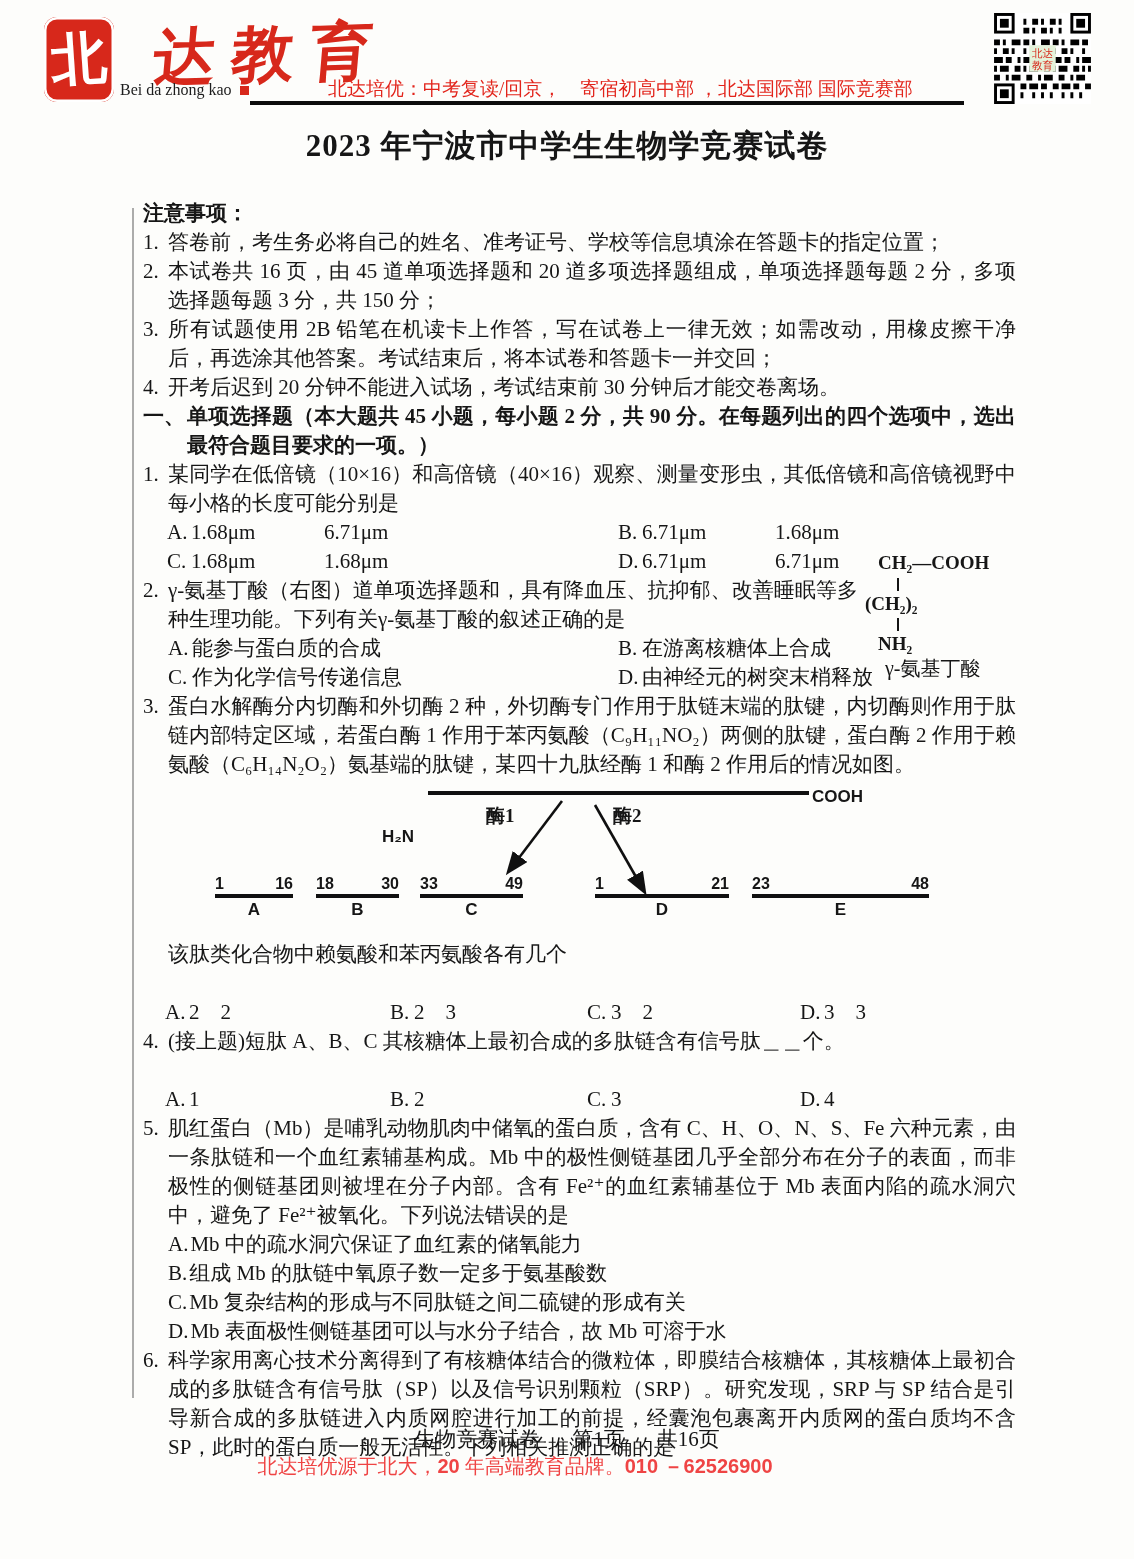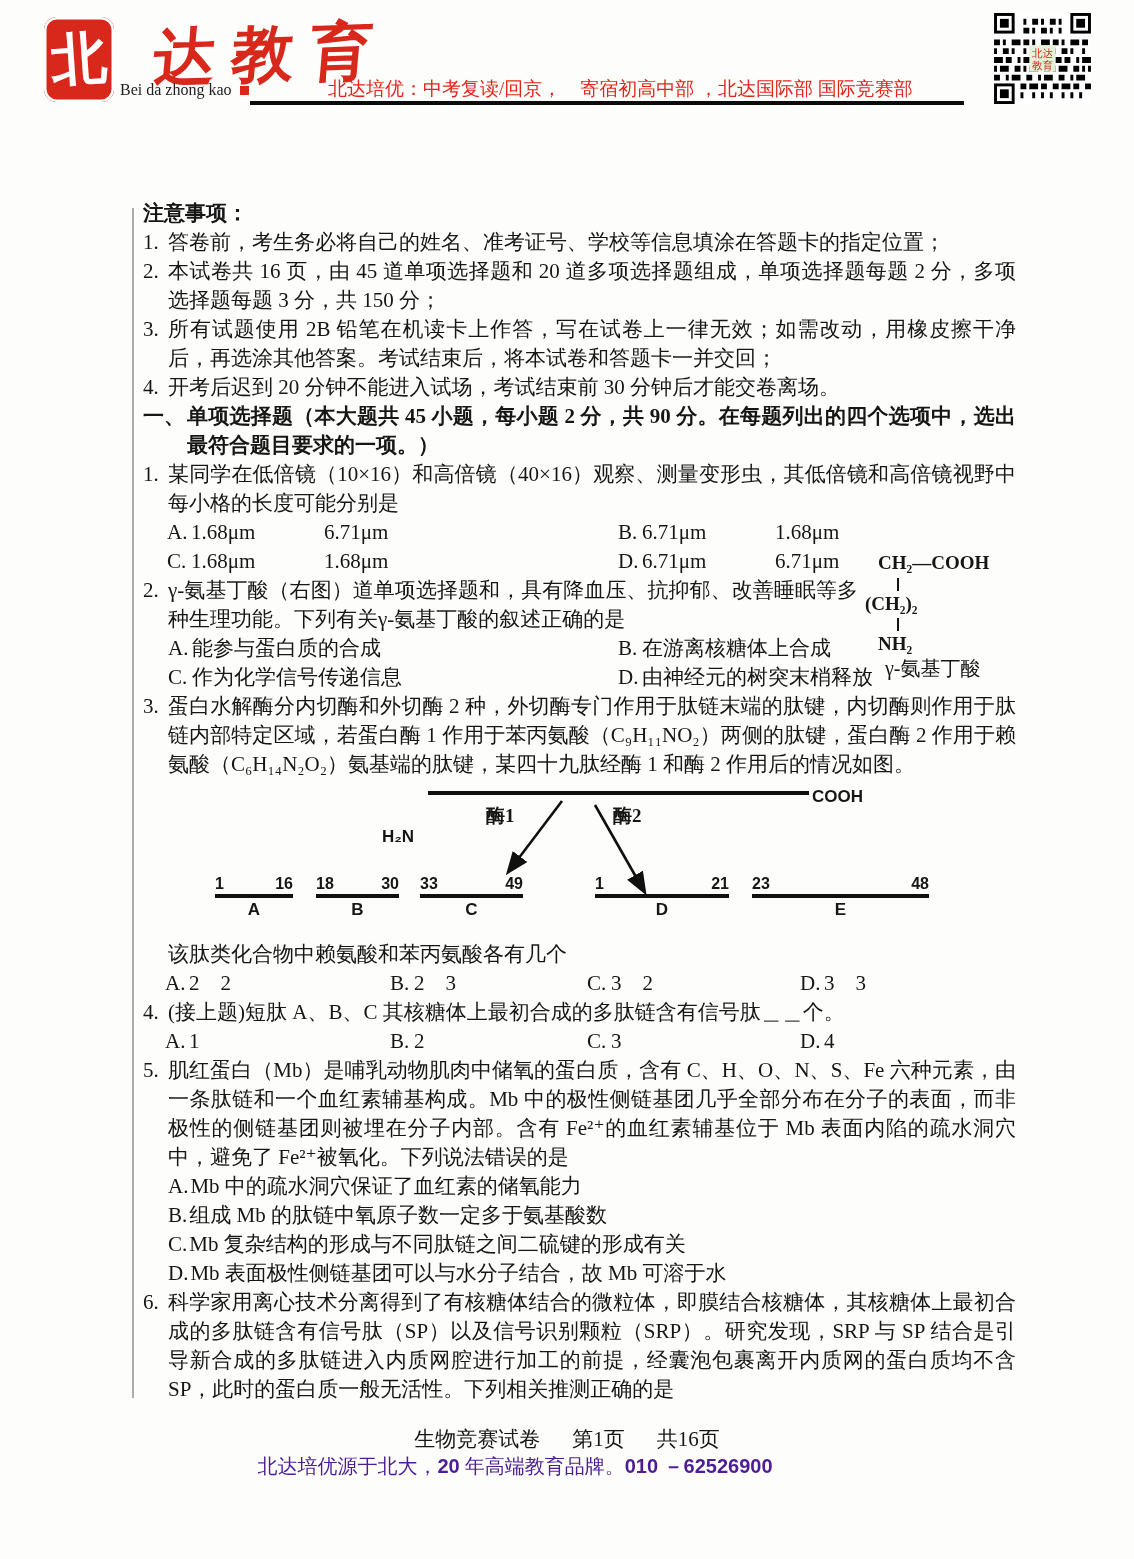--- a/index.html
+++ b/index.html
@@ -36,21 +36,21 @@
   .b { font-weight:bold; }
   .hang  { position:relative; padding-left:25px; }
   .hang > .num { position:absolute; left:0; top:0; }
   .hang-w { position:relative; padding-left:44px; }
   .hang-w > .num { position:absolute; left:0; top:0; }
   .optrow2 { display:flex; padding-left:24px;gap:32px; }
   .optrow2 .cell { width:419px; }
   .optrow2 .cell2 { flex:1; }
   .lab { display:inline-block; min-width:24px; }
   .v1  { display:inline-block; min-width:133px; }
-  .optrow4 { display:flex; padding-left:22px; }
+  .optrow4 { display:flex; padding-left:22px;margin-top:29px; }
   .optrow4 .c1 { width:225px; } .optrow4 .c2 { width:197px; } .optrow4 .c3 { width:213px; }
   .optline { padding-left:25px; }
   .optline .lab { min-width:0; margin-right:2px; }
   .q2stem { padding-right:158px; }
   
   .pep { position:relative; height:161px; }
   .pep svg.arrows { position:absolute; left:0; top:0; }
   .pep-line { position:absolute; left:285px; top:12px; width:381px; height:4px; background:#101010; }
   .pep-end { position:absolute; top:3px; font-family:"Liberation Sans","DejaVu Sans",sans-serif;
              font-weight:bold; font-size:17px; }
@@ -71,21 +71,21 @@
   .g1 { left:16px; top:2px; }
   .gv1 { position:absolute; left:35px; top:28px; width:2px; height:13px; background:#141414; }
   .g2 { left:3px; top:43px; }
   .gv2 { position:absolute; left:35px; top:68px; width:2px; height:13px; background:#141414; }
   .g3 { left:16px; top:83px; }
   .g4 { left:23px; top:107px; font-weight:400; font-size:20px; }
   
   .footer-center { position:absolute; top:1425px; left:0; width:100%; text-align:center; font-size:21px; }
   .footer-center span { margin:0 16px; }
   .footer-promo { position:absolute; top:1453px; left:0; width:1030px; text-align:center;
-                  font-size:20px; color:#4c1d95; white-space:nowrap; }
+                  font-size:20px; color:#ef4444; white-space:nowrap; }
   .fp-b { font-family:"Liberation Sans","DejaVu Sans",sans-serif; font-weight:bold; }
 </style>
 </head>
 <body>
 
 <div class="page">
 
   <div class="seal">
     <span>北</span>
   </div>
@@ -124,20 +124,21 @@
         <rect x="28" y="2" width="3" height="3"></rect>
         <rect x="2" y="26" width="3" height="3"></rect>
     </g>
     <rect x="12" y="11" width="9" height="9" fill="#e4f2da"></rect>
     <text x="16.5" y="15" text-anchor="middle" font-size="3.6" fill="#d7281b">北达</text>
     <text x="16.5" y="19" text-anchor="middle" font-size="3.6" fill="#d7281b">教育</text>
   </svg>
 
   <div class="fold-line"></div>
 
+  <div class="title">2023 年宁波市中学生生物学竞赛试卷</div>
 
   <div class="content">
 
     <div class="b">注意事项：</div>
 
     <div class="hang">
       <span class="num">1.</span>
       <span>答卷前，考生务必将自己的姓名、准考证号、学校等信息填涂在答题卡的指定位置；</span>
     </div>
     <div class="hang">

